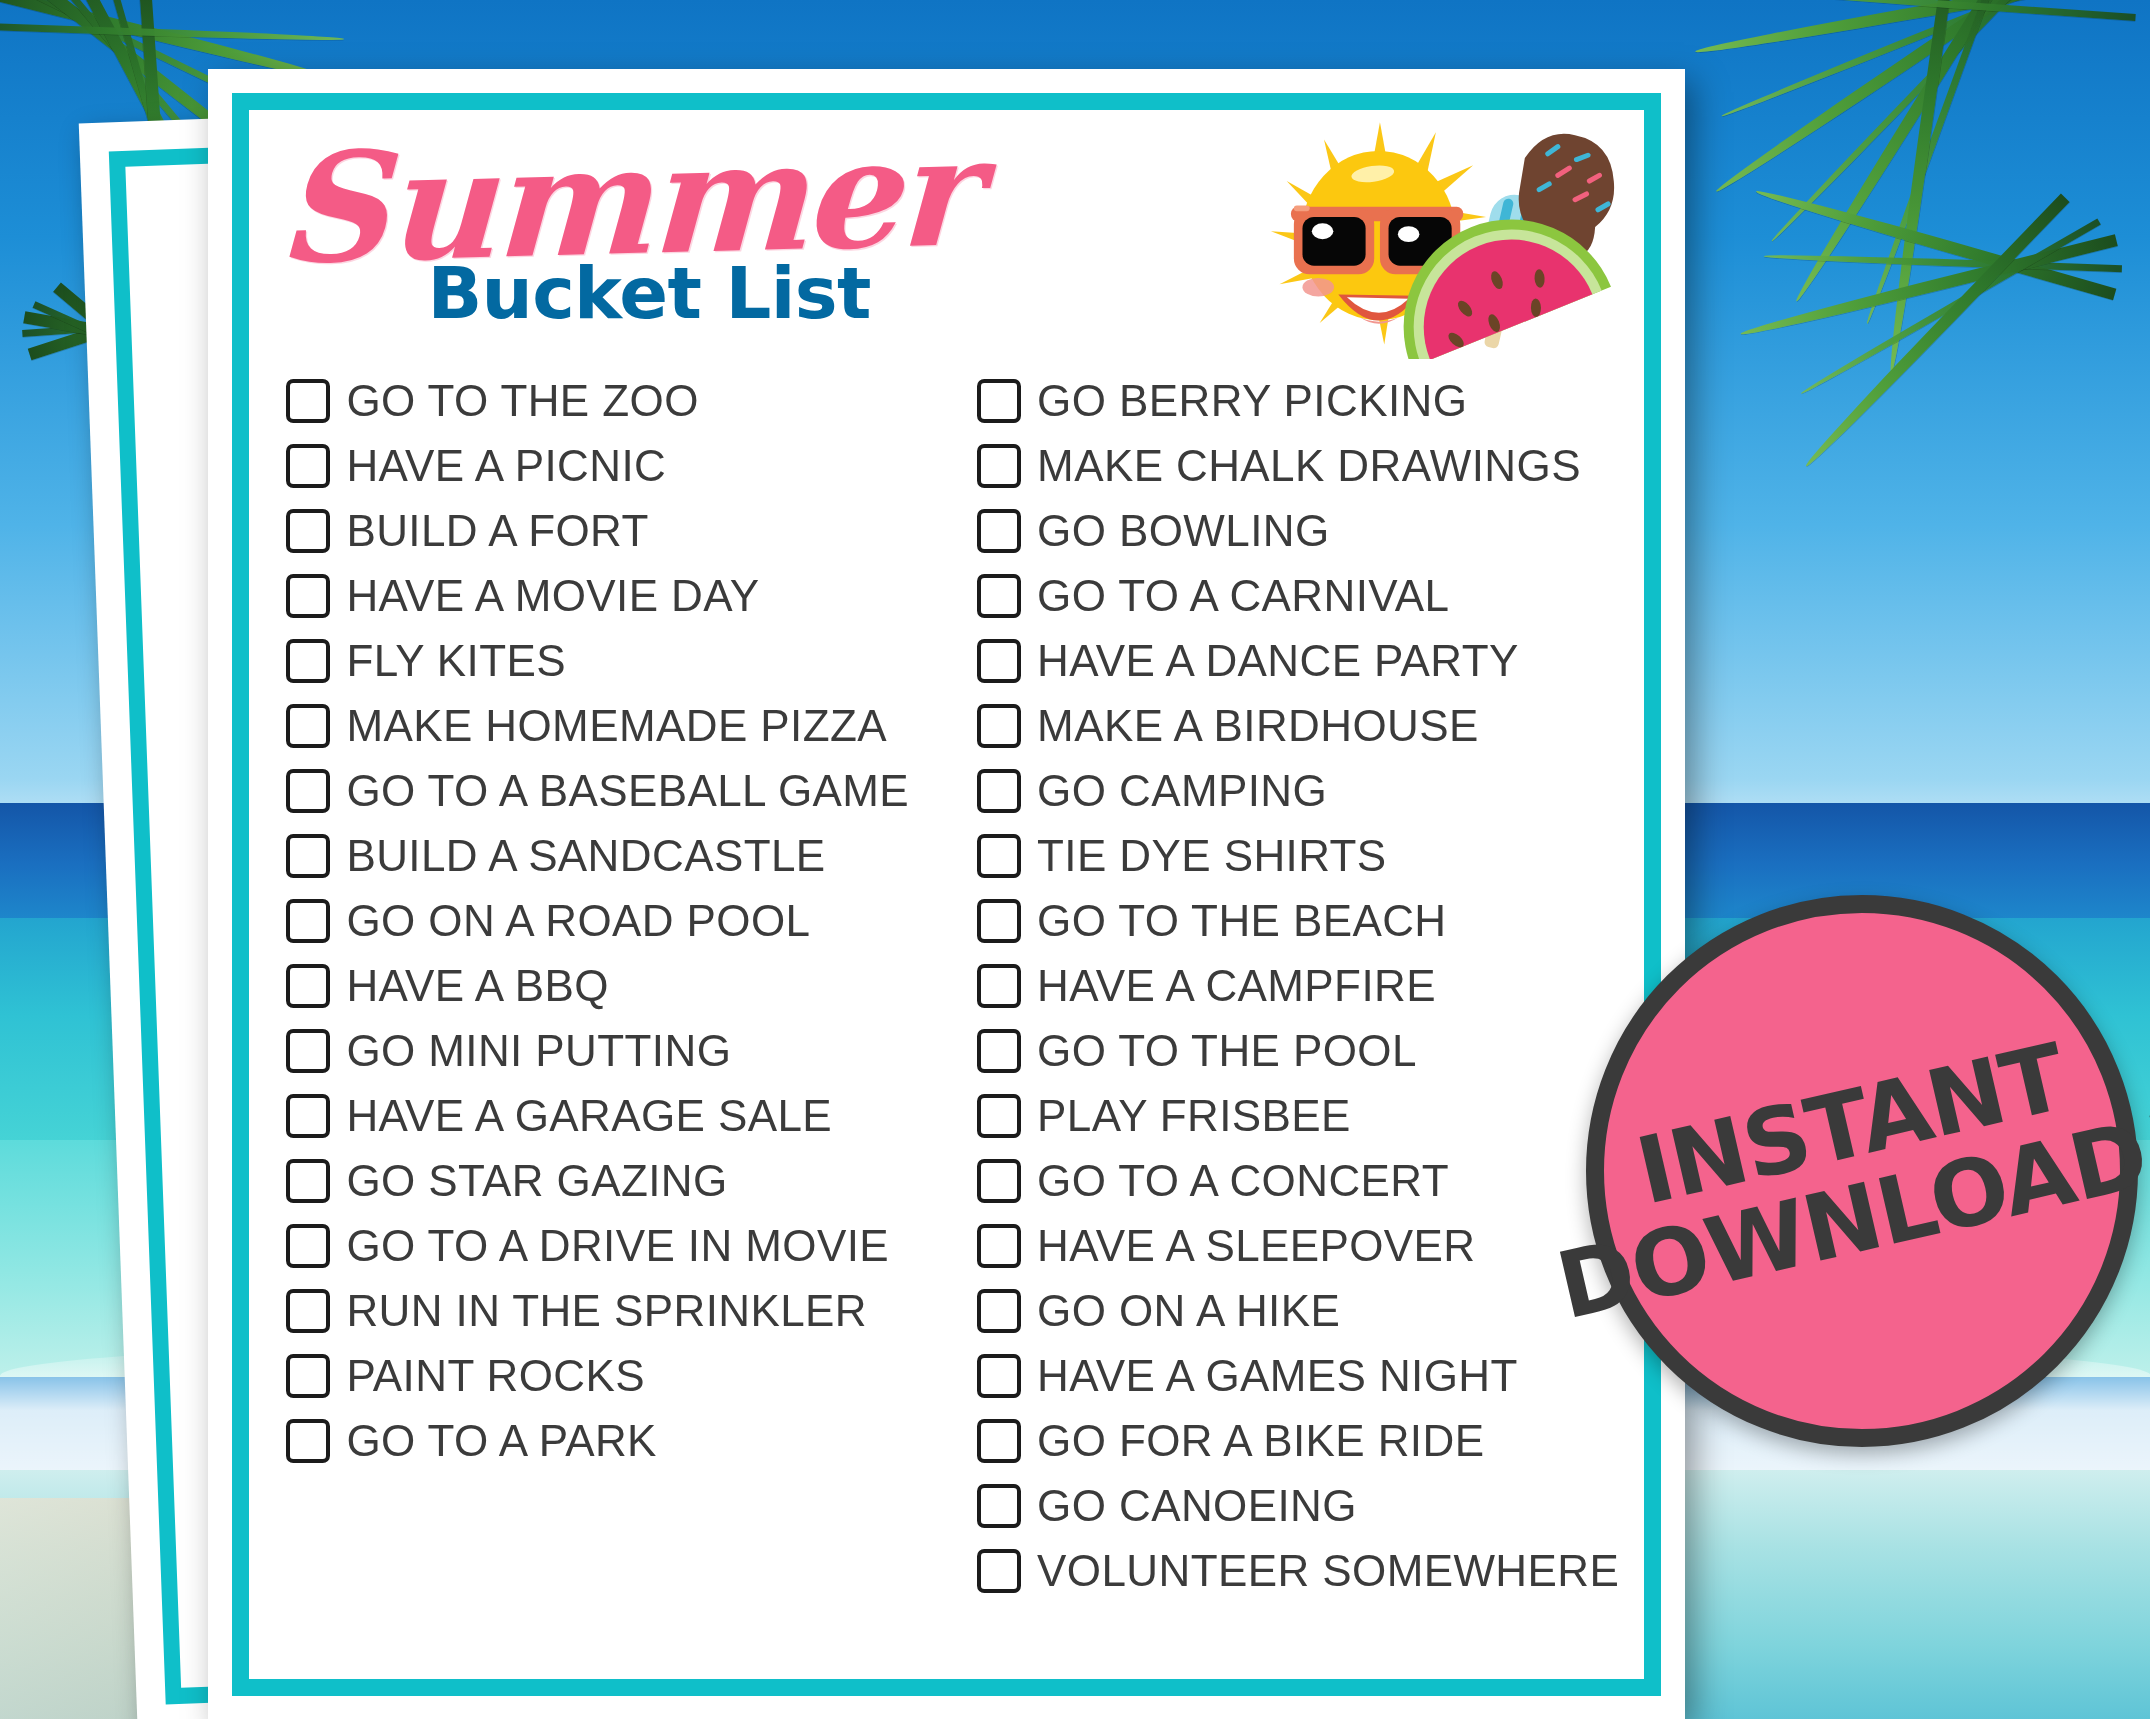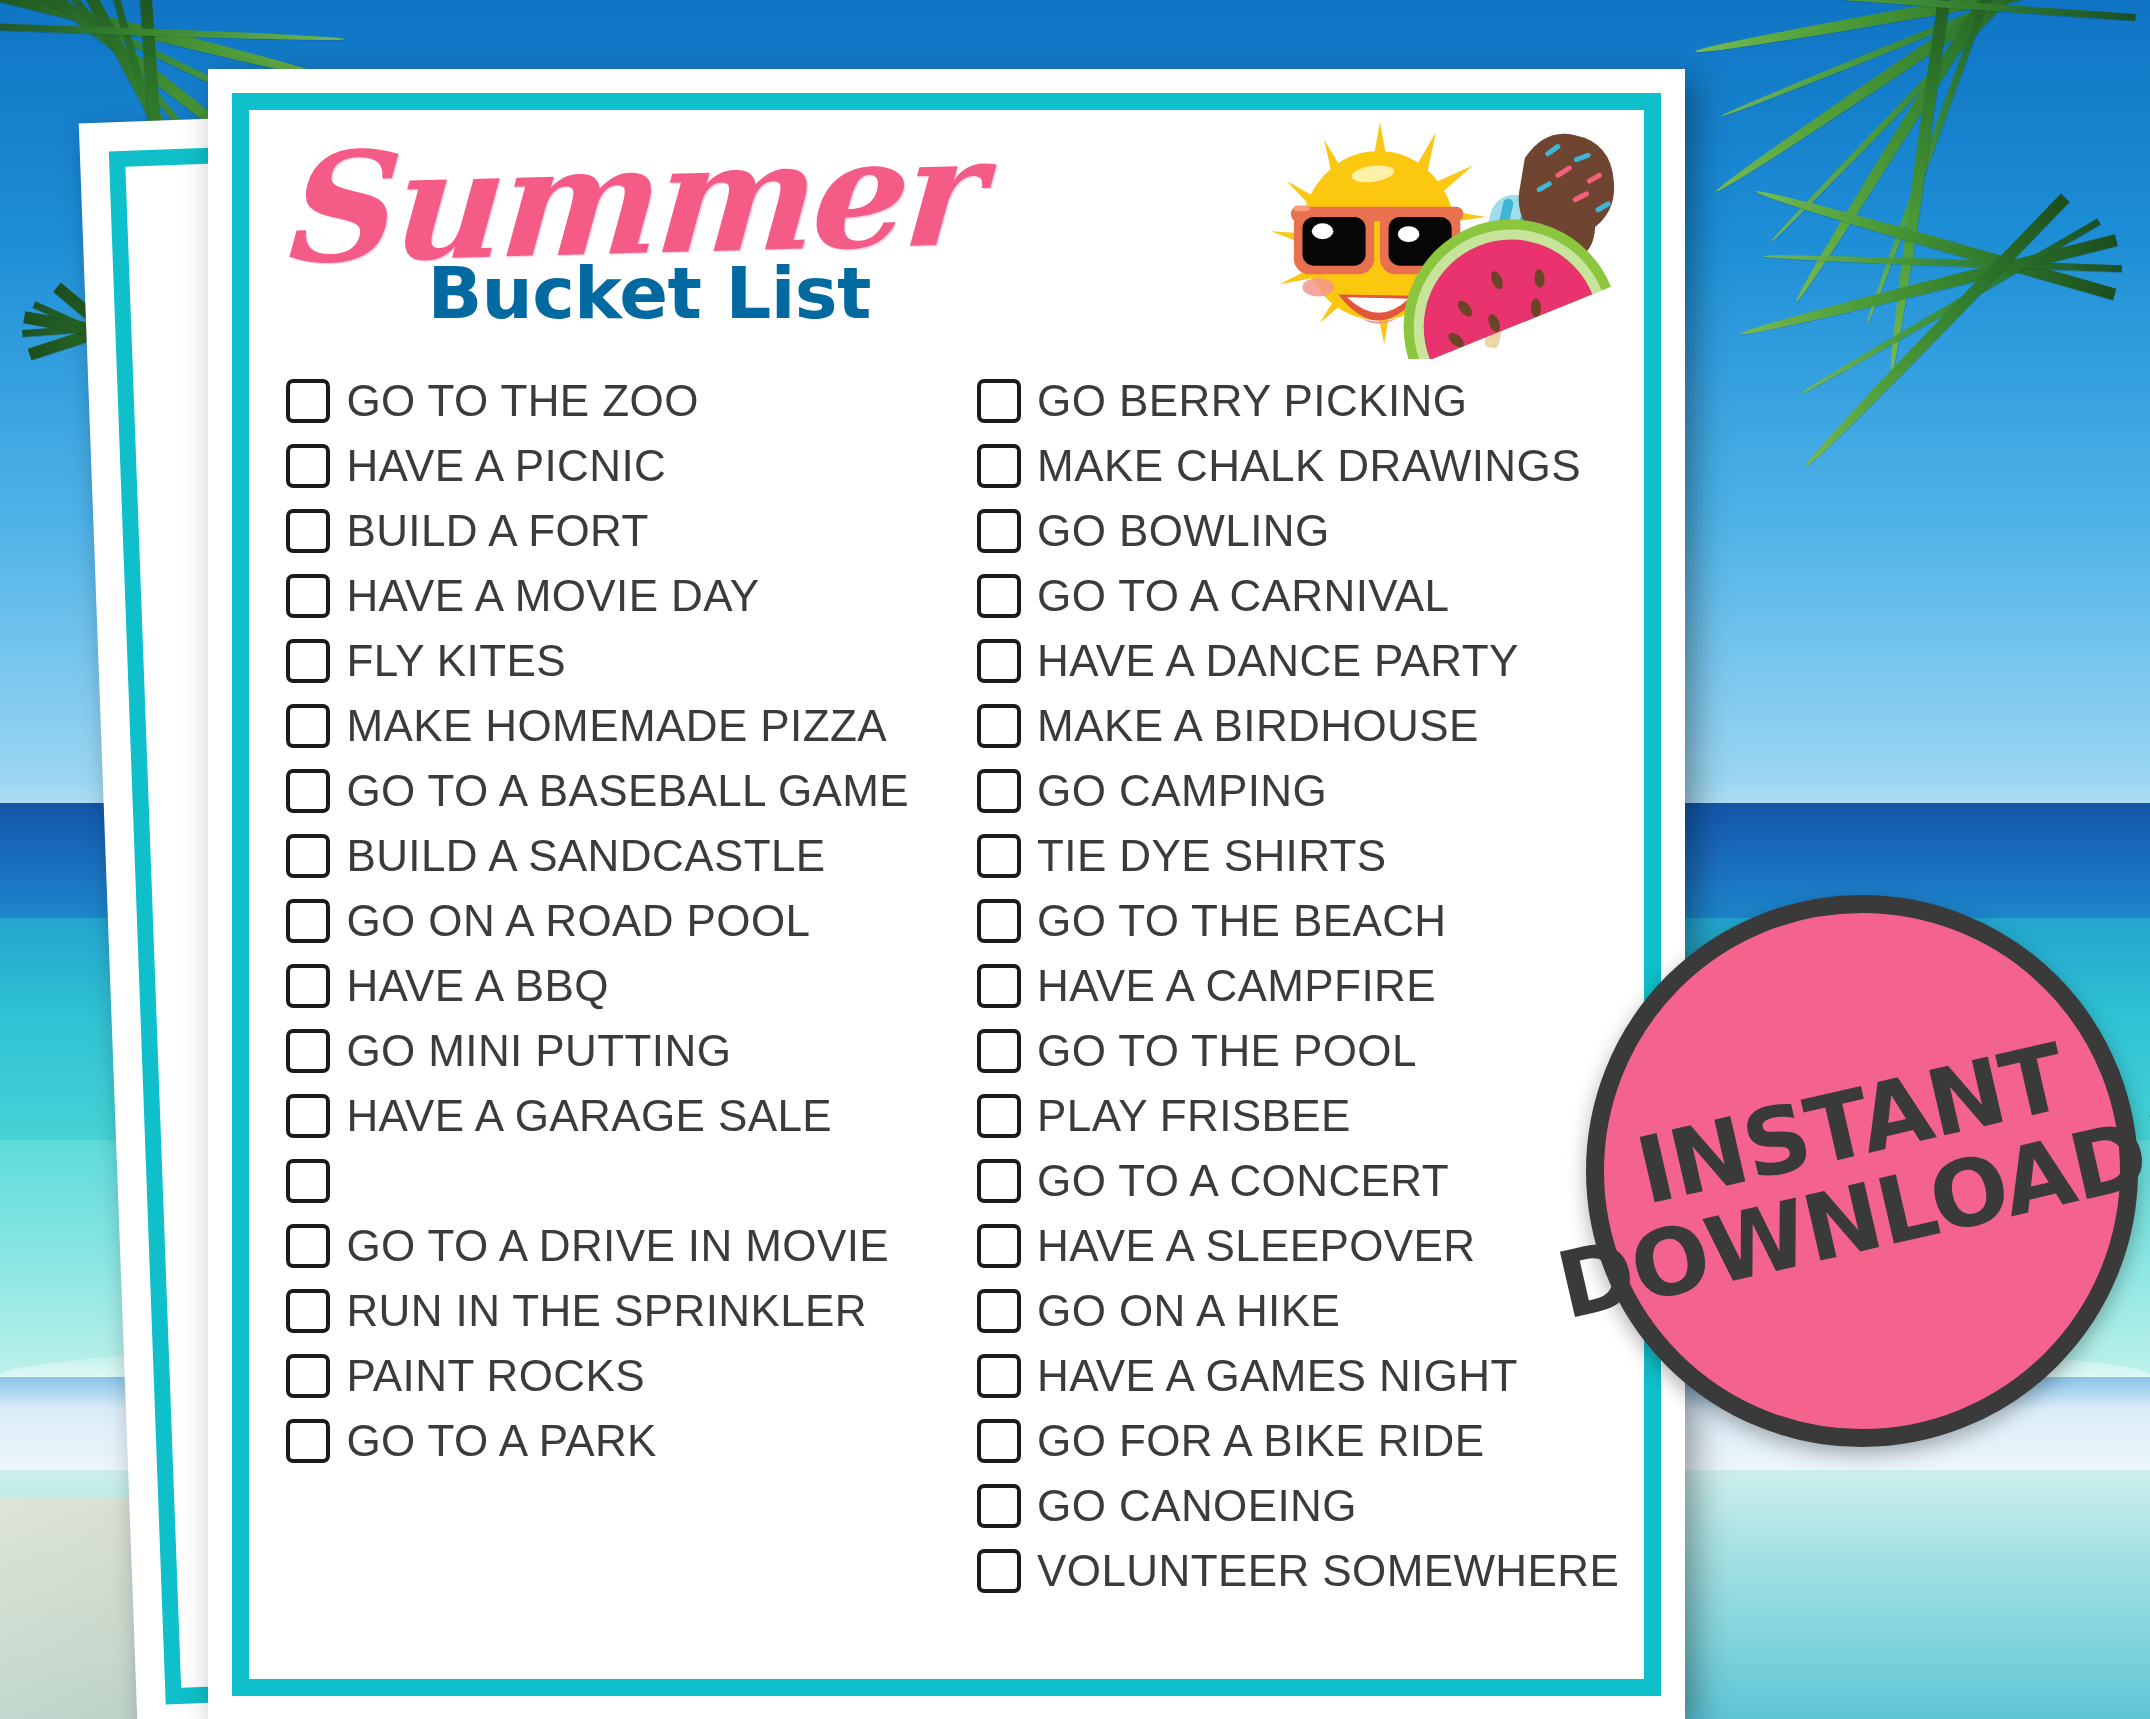--- a/index.html
+++ b/index.html
@@ -385,20 +385,21 @@
           <div class="item">
             <div class="cbox"></div>
             <div class="ilabel">GO MINI PUTTING</div>
           </div>
           <div class="item">
             <div class="cbox"></div>
             <div class="ilabel">HAVE A GARAGE SALE</div>
           </div>
           <div class="item">
             <div class="cbox"></div>
+            <div class="ilabel">GO STAR GAZING</div>
           </div>
           <div class="item">
             <div class="cbox"></div>
             <div class="ilabel">GO TO A DRIVE IN MOVIE</div>
           </div>
           <div class="item">
             <div class="cbox"></div>
             <div class="ilabel">RUN IN THE SPRINKLER</div>
           </div>
           <div class="item">

